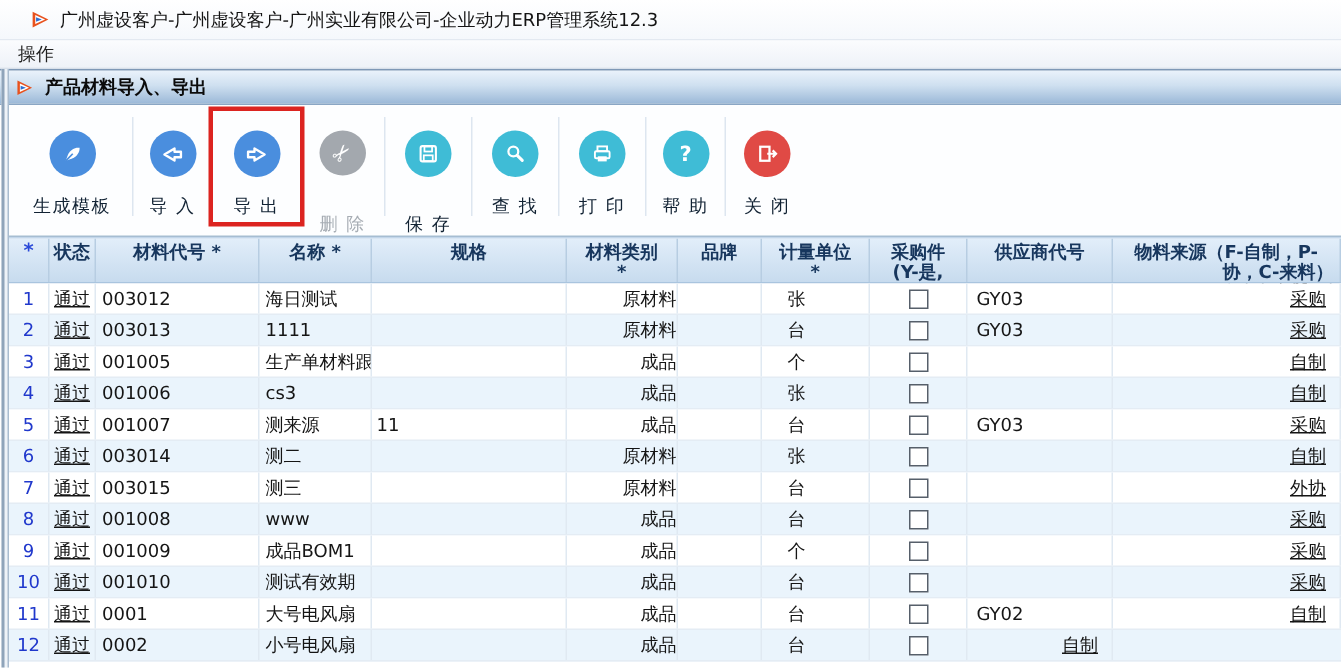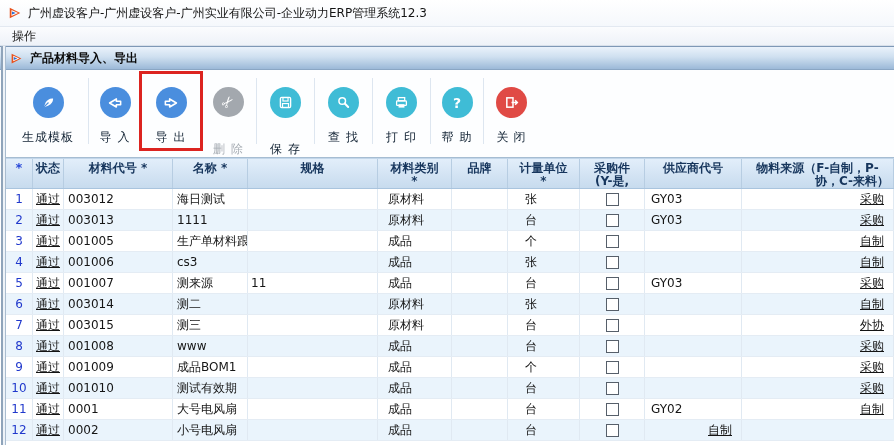--- a/index.html
+++ b/index.html
@@ -3,21 +3,21 @@
 <meta charset="utf-8">
 <style>
   * { margin:0; padding:0; box-sizing:border-box; }
   html,body { background:#fff; }
   body { font-family:"DejaVu Sans","Liberation Sans",sans-serif; font-size:12px; color:#111; }
   #app { position:relative; width:894px; height:448px; overflow:hidden; background:#fff; }
 
   
   .titlebar { position:absolute; left:0; top:0; width:894px; height:27px;
     background:linear-gradient(#ffffff,#f5f8fc); border-bottom:1px solid #e3e9f1;
-    display:flex; align-items:center; padding-left:8px; }
+    display:flex; align-items:center; padding-left:20px; }
   .titlebar .logo { width:14px; height:14px; margin-right:6px; flex:0 0 auto; }
   .titlebar .t { color:#141414; }
 
   
   .menubar { position:absolute; left:0; top:27px; width:894px; height:19px;
     background:linear-gradient(#fbfcfe,#eef2f8); border-bottom:1px solid #d8e0ea;
     display:flex; align-items:center; padding-left:8px; }
   .menu-item { padding:0 4px; color:#222; }
 
   
@@ -71,21 +71,21 @@
   .gh.c10 .l2 { text-align:right; padding-right:4px; }
   .gh.c0 { color:#2a49d8; font-size:13px; }
 
   .grid-row { height:21px; line-height:20px; border-bottom:1px solid #e4ecf4; background:#fff; }
   .grid-row.alt { background:#eaf4fc; }
   .gc { border-right:1px solid #e0e9f2; overflow:hidden; white-space:nowrap; color:#151515; }
   .gc.c0 { text-align:center; color:#2038cc; }
   .gc.c1 { text-align:center; text-decoration:underline; }
   .gc.c2,.gc.c3,.gc.c6 { padding-left:4px; }
   .gc.c4 { padding-left:3px; }
-  .gc.c5 { padding-left:10px; }
+  .gc.c5 { padding-left:10px;text-align:right; }
   .gc.c7 { padding-left:17px; }
   .gc.c8 { display:flex; align-items:center; justify-content:center; }
   .gc.c9 { padding-left:6px; }
   .gc.c10 { text-align:right; padding-right:9px;text-decoration:underline; }
   .row-chk { width:13px; height:13px; border:1px solid #565f6a; background:#fff; display:inline-block; }
 </style>
 </head>
 <body>
 
 <div id="app">
@@ -184,21 +184,21 @@
           <span class="lbl">打 印</span>
         </div>
         <div class="tb-sep"></div>
         <div class="tb-btn" style="width: 52px;">
           <div class="circle" style="background: rgb(63, 188, 214);">
             <span class="glyph" style="font-weight:bold;font-size:14px;">?</span>
           </div>
           <span class="lbl">帮 助</span>
         </div>
         <div class="tb-sep"></div>
-        <div class="tb-btn" style="width: 55px; font-family: Liberation Serif, serif;">
+        <div class="tb-btn" style="width: 55px;">
           <div class="circle" style="background: rgb(224, 74, 69);">
             <svg width="17" height="17" viewBox="0 0 16 16">
               <rect x="3.6" y="3.6" width="5.8" height="8.8" fill="none" stroke="#fff" stroke-width="1.4"></rect>
               <path d="M8 8 L13.4 8 M11.4 5.9 L13.5 8 L11.4 10.1" fill="none" stroke="#fff" stroke-width="1.4"></path>
             </svg>
           </div>
           <span class="lbl">关 闭</span>
         </div>
       </div>
     <div class="chk-wrap">

